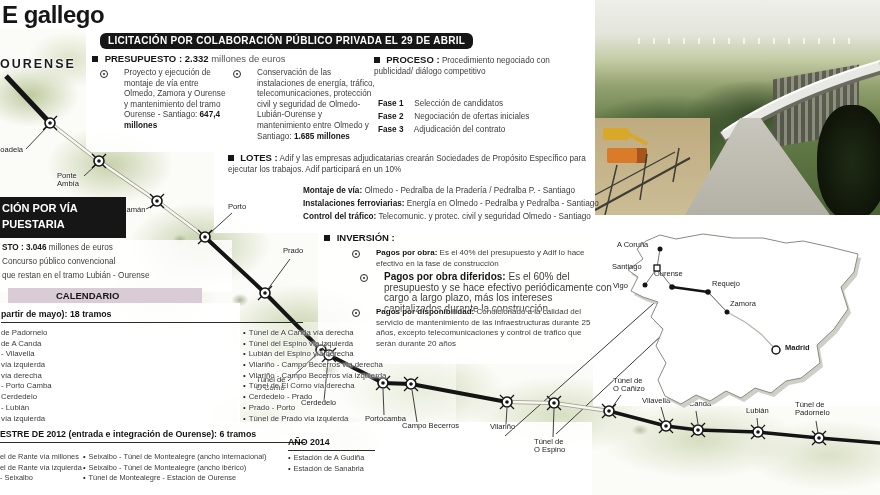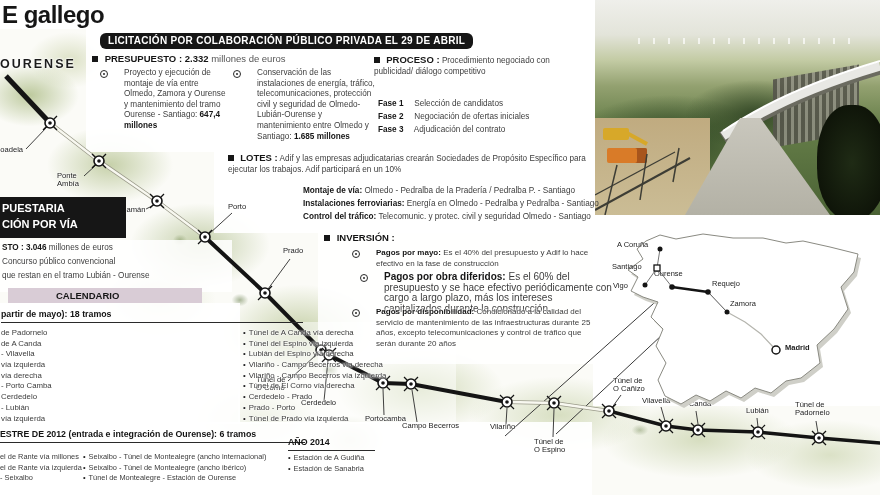--- a/index.html
+++ b/index.html
@@ -270,35 +270,35 @@
     <span class="b">Control del tráfico:</span>
     <span>Telecomunic. y protec. civil y seguridad Olmedo - Santiago</span>
   </div>
 
   <div class="abs sec-h halo" style="left:324px;top:232px">
     <span class="sq"></span>
     <span>INVERSIÓN :</span>
   </div>
   <div class="abs body halo bullet-row" style="left:352px;top:248px;width:252px;font-size:8px">
     <span class="cb"></span>
-    <span><span class="b">Pagos por mayo:</span> <span>Es el 40% del presupuesto y Adif lo hace efectivo en la fase de construcción</span></span>
+    <span><span class="b">Pagos por obra:</span> <span>Es el 40% del presupuesto y Adif lo hace efectivo en la fase de construcción</span></span>
   </div>
   <div class="abs body halo bullet-row" style="left:360px;top:272px;width:252px;font-size:10px">
     <span class="cb"></span>
     <span><span class="b">Pagos por obra diferidos:</span> <span>Es el 60% del presupuesto y se hace efectivo periódicamente con cargo a largo plazo, más los intereses capitalizados durante la construcción</span></span>
   </div>
   <div class="abs body halo bullet-row" style="left:352px;top:307px;width:240px;font-size:8px">
     <span class="cb"></span>
     <span><span class="b">Pagos por disponibilidad:</span> <span>Condicionado a la calidad del servicio de mantenimiento de las infraestructuras durante 25 años, excepto telecomunicaciones y control de tráfico que serán durante 20 años</span></span>
   </div>
 
   <div class="abs" style="left:-10px;top:197px;width:124px;height:38px;background:#161616;color:#fff;
        font-weight:bold;font-size:11px;line-height:16px;padding:3px 0 0 12px">
+    <div>CIÓN POR VÍA</div>
     <div>PUESTARIA</div>
-    <div>CIÓN POR VÍA</div>
   </div>
   <div class="abs body" style="left:2px;top:243px;white-space:nowrap">
     <span class="b">STO :</span>
     <span class="b">3.046</span>
     <span>millones de euros</span>
   </div>
   <div class="abs body" style="left:2px;top:257px;white-space:nowrap">Concurso público convencional</div>
   <div class="abs body" style="left:2px;top:271px;white-space:nowrap">que restan en el tramo Lubián - Ourense</div>
 
   <div class="abs cal-bar" style="left:8px;top:288px;width:146px">CALENDARIO</div>

